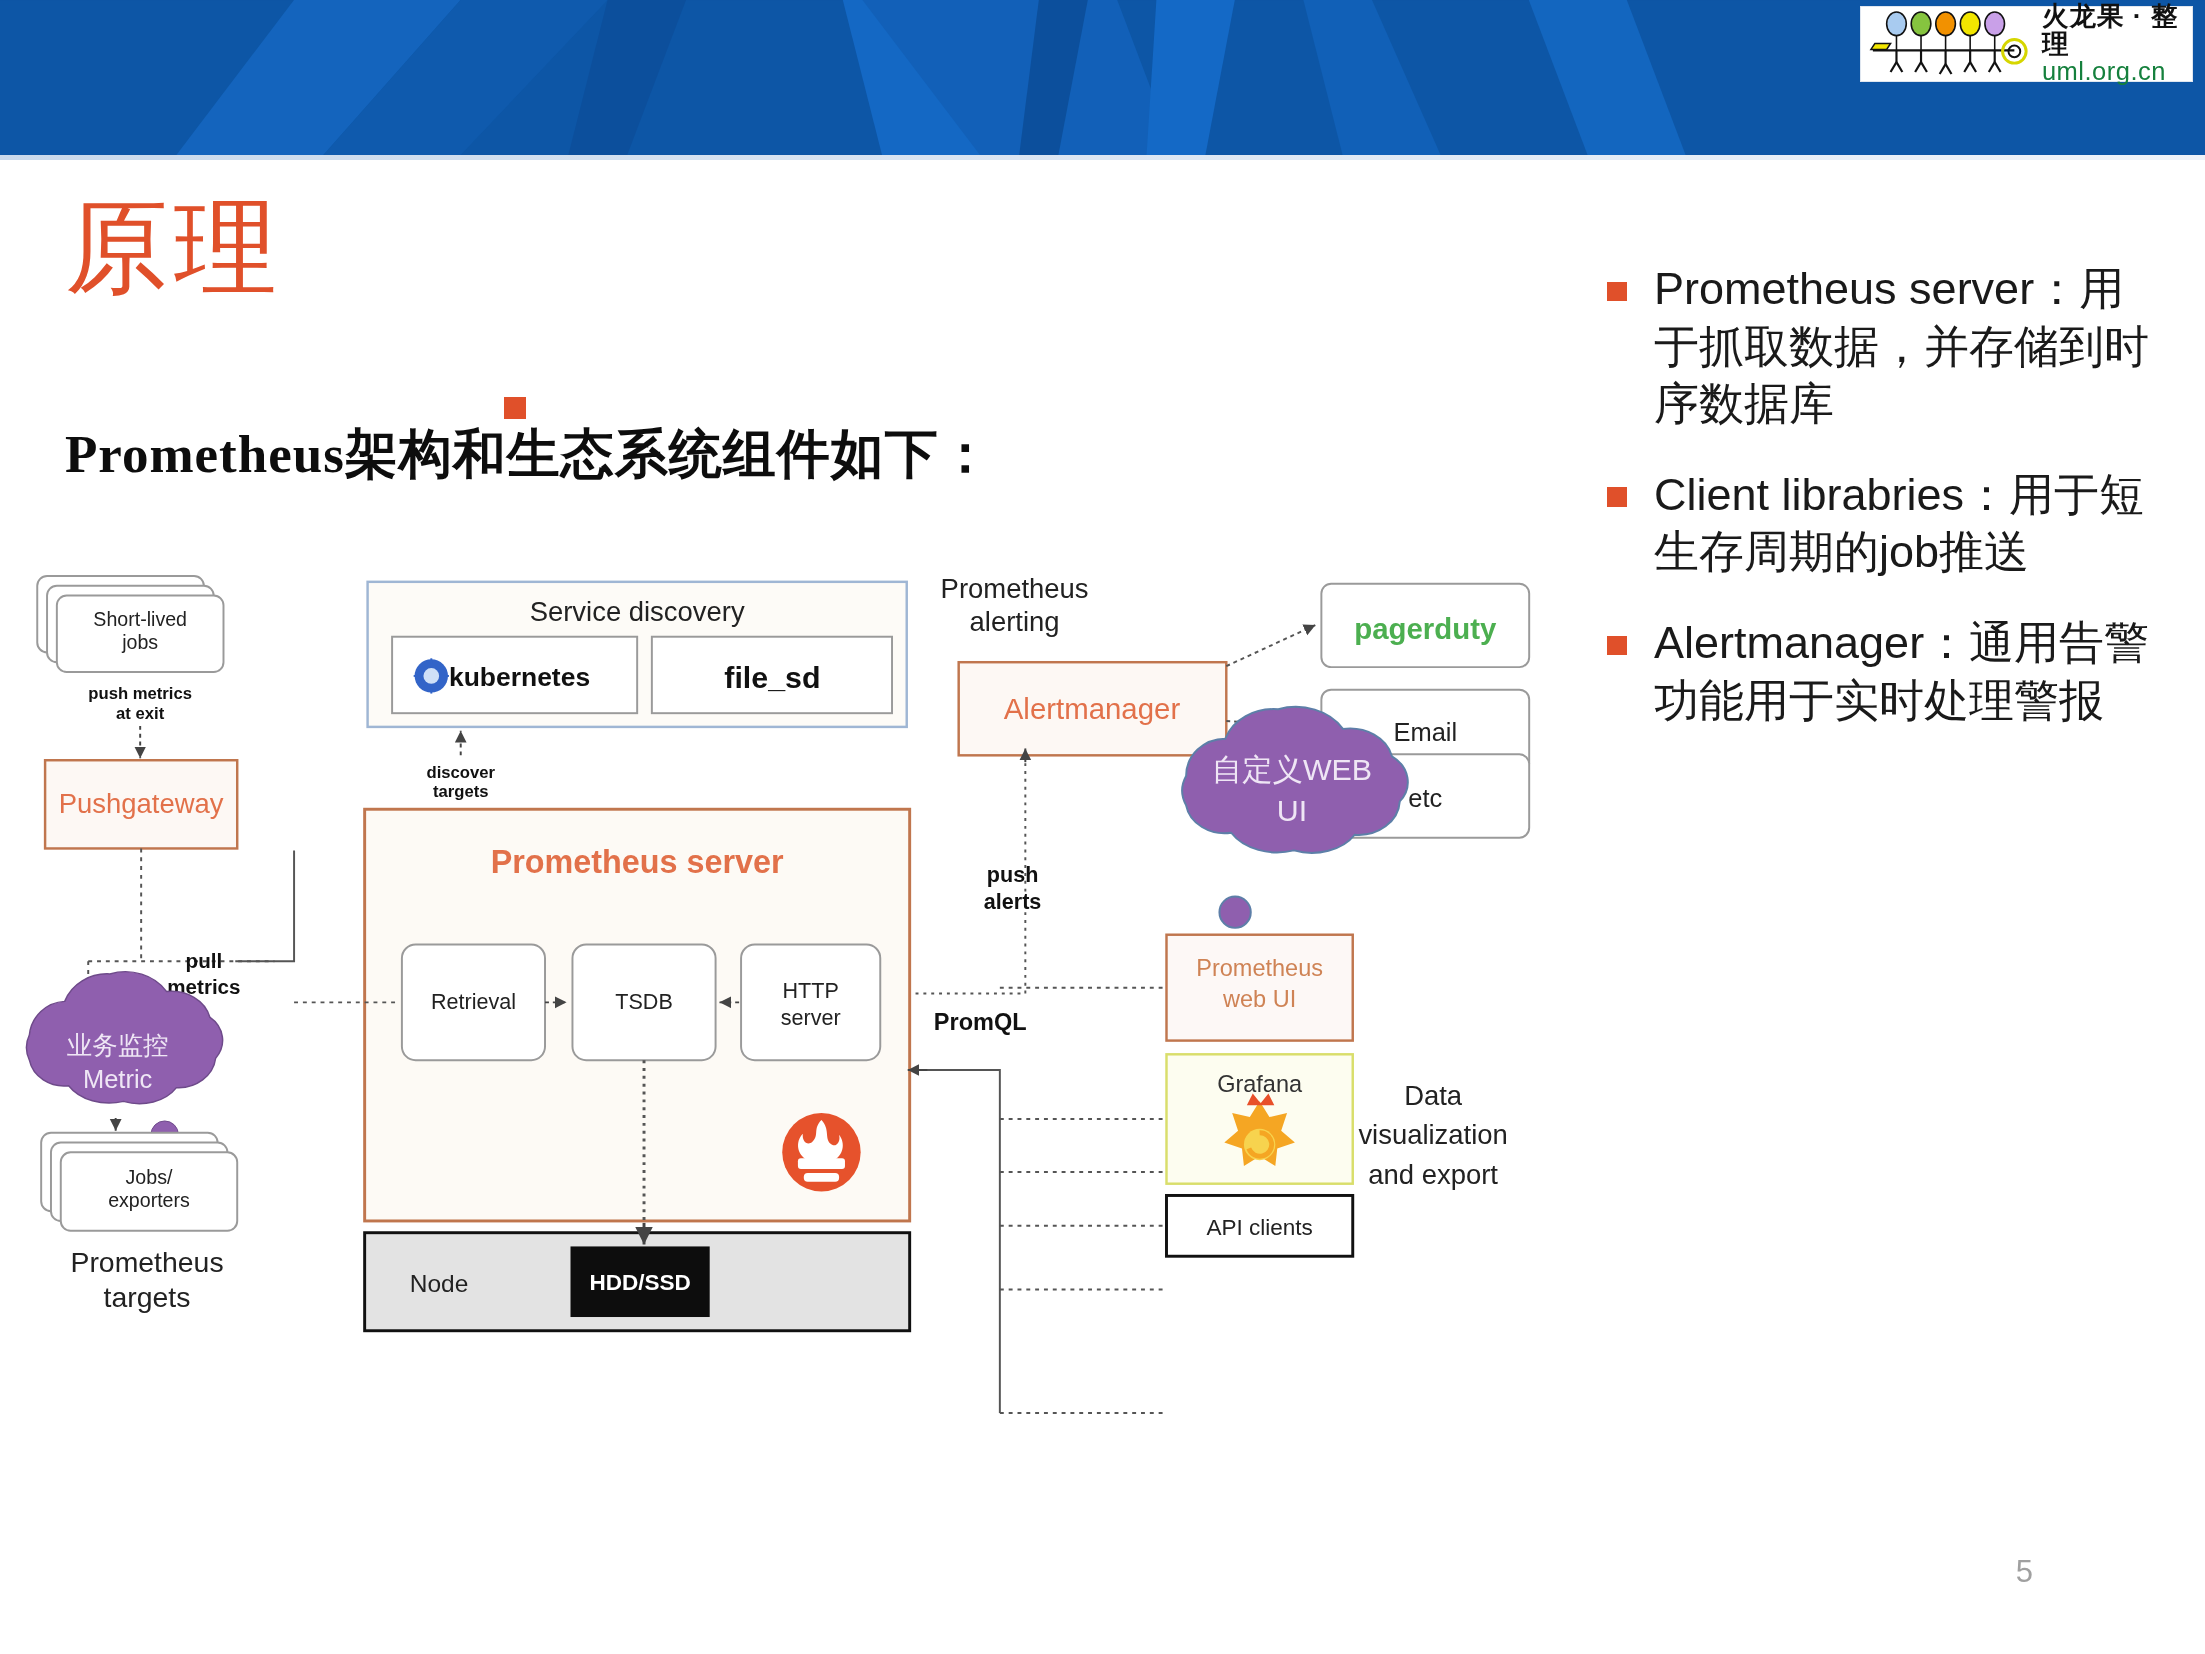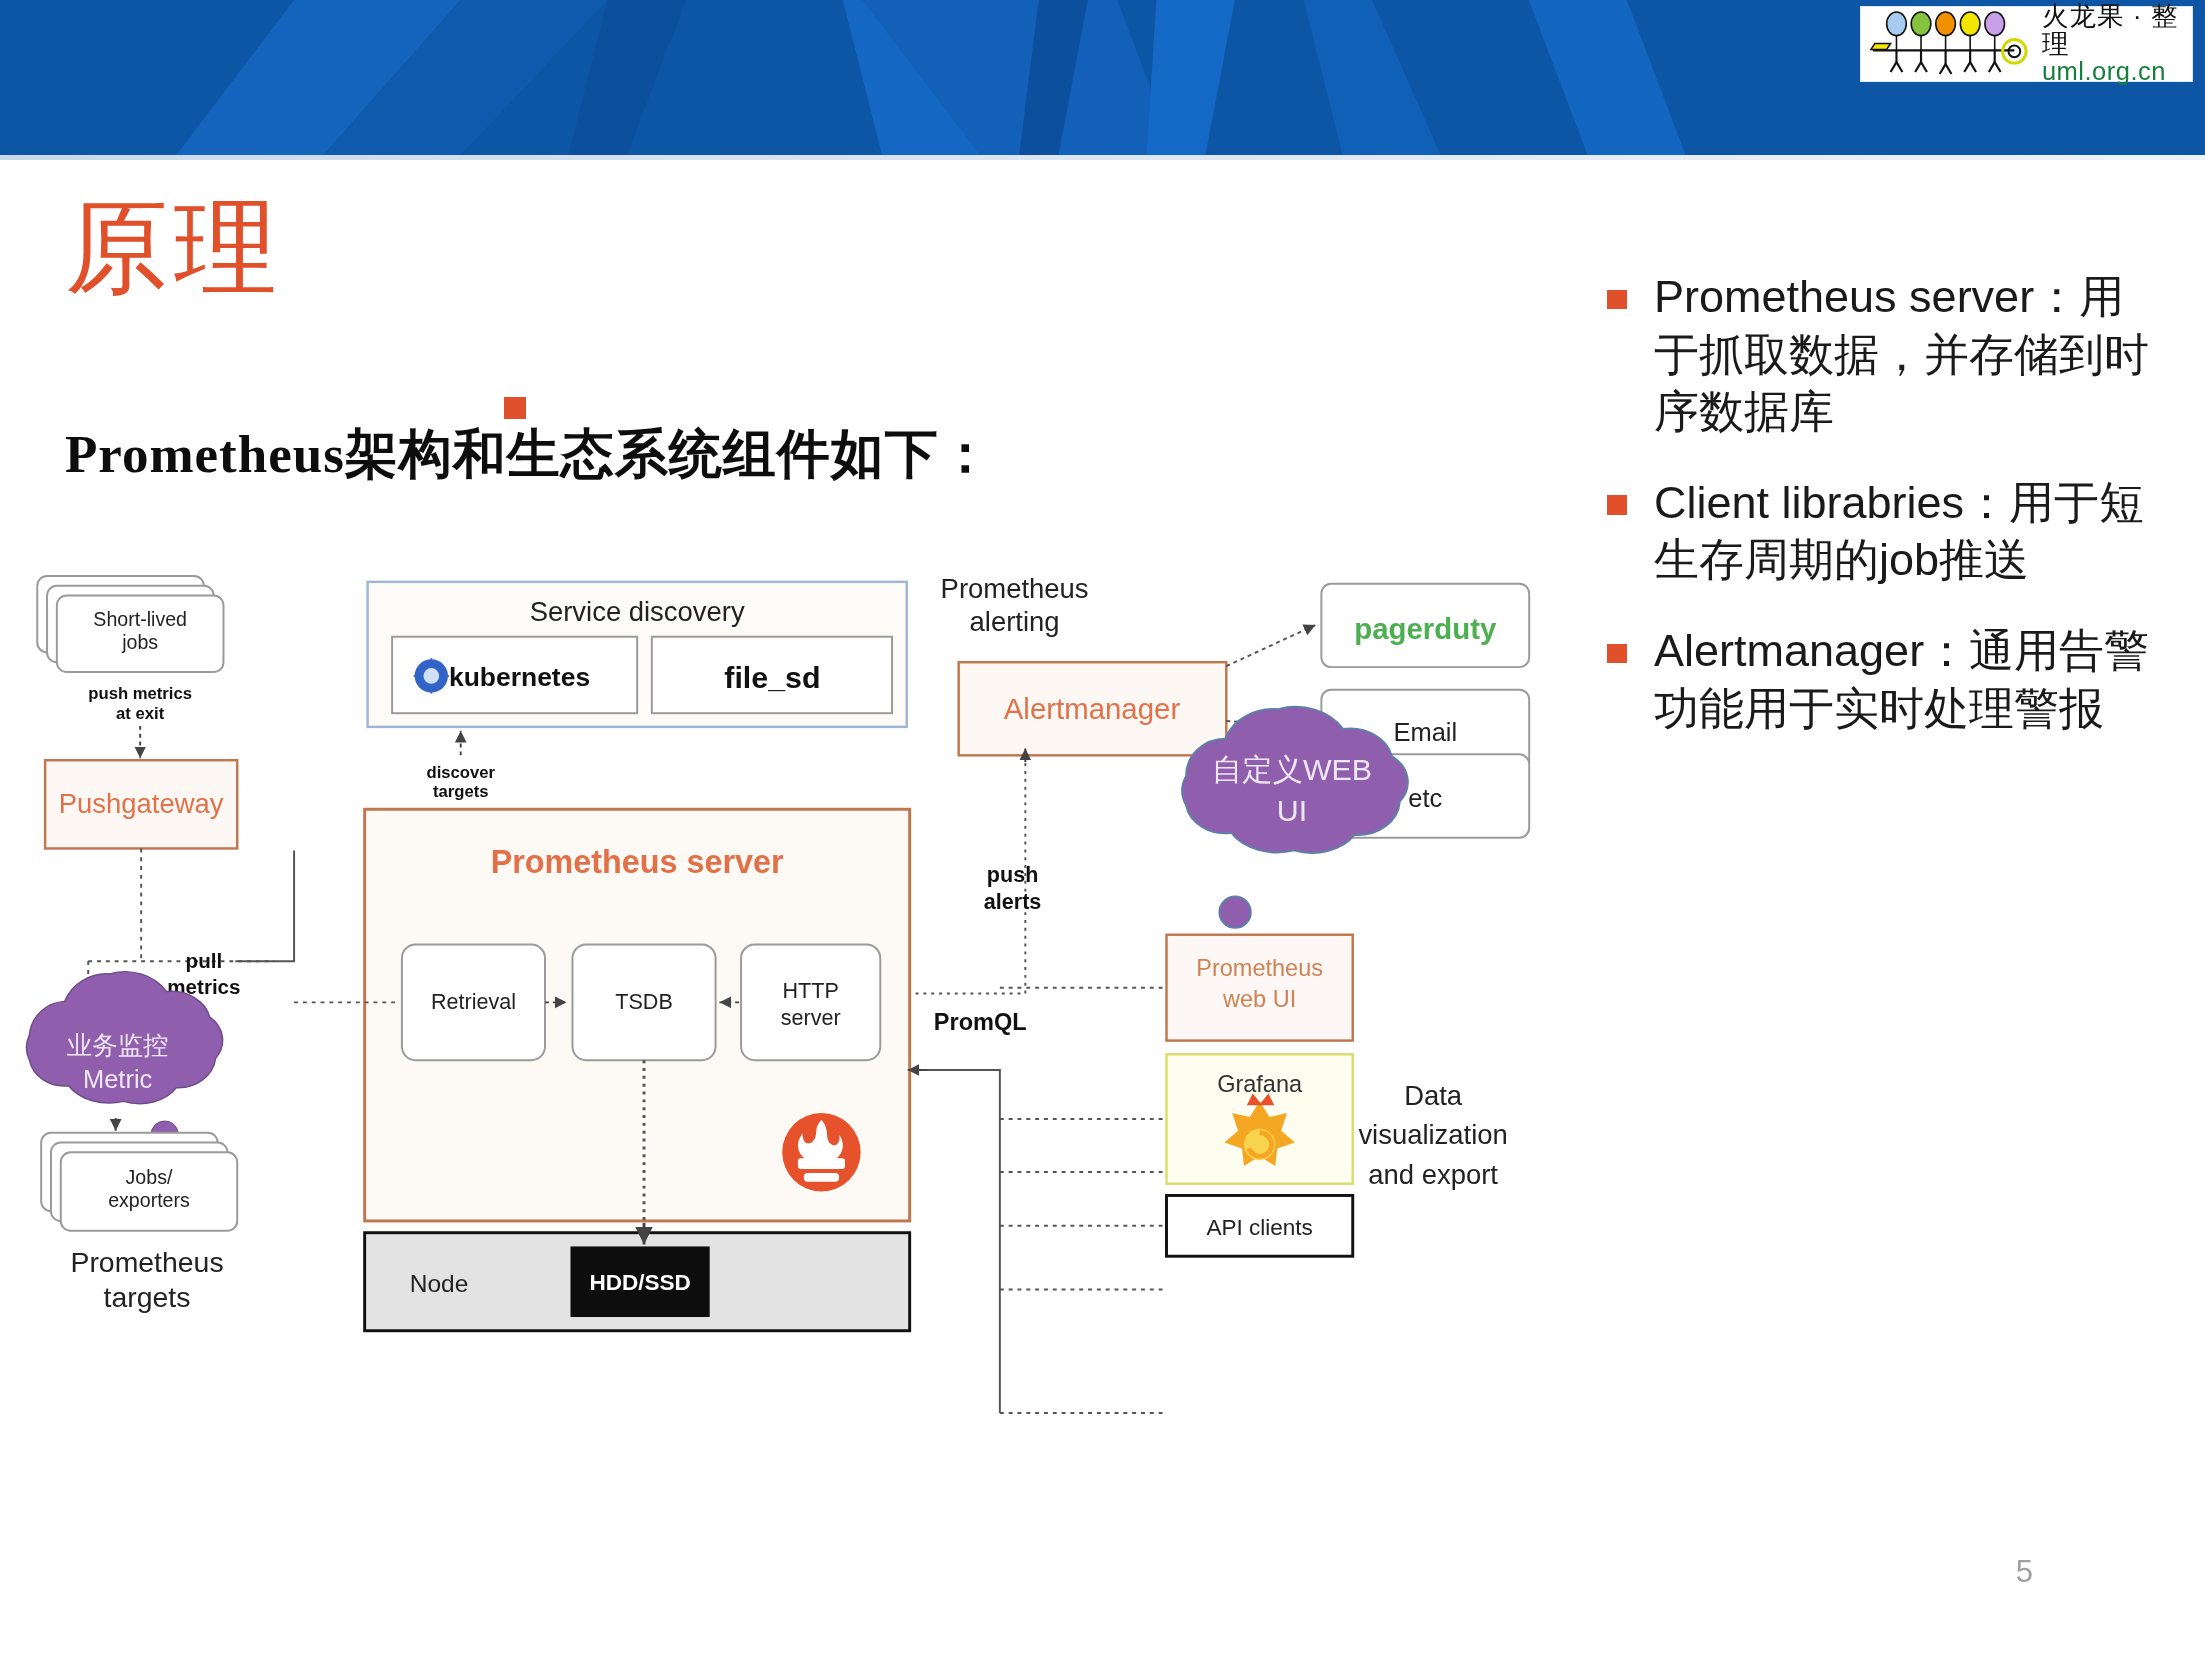--- a/index.html
+++ b/index.html
@@ -20,40 +20,40 @@
     position:absolute;left:0;top:155px;width:2205px;height:4.9px;
     background:linear-gradient(to right,#c9d9ec,#eef3fa);
   }
   #logo-box{
     position:absolute;right:11.8px;top:5.9px;width:333px;height:76px;
     background:#ffffff;border:1px solid #dfe6ef;
     display:flex;align-items:center;padding:0 5.9px;box-sizing:border-box;
   }
   #logo-art{width:167px;height:65px;flex:0 0 167px;}
   #logo-text{margin-left:7.8px;line-height:1.05;}
-  #logo-cn{font-size:26.5px;font-weight:normal;color:#111;letter-spacing:1px;}
+  #logo-cn{font-size:26.5px;font-weight:bold;color:#111;letter-spacing:1px;}
   #logo-url{font-size:25.5px;color:#15803d;letter-spacing:0.5px;}
 
   
   #slide-title{
     position:absolute;left:65px;top:180px;
     font-size:103px;font-weight:400;color:#e0502a;
     font-family:"Liberation Serif","DejaVu Serif",serif;
     letter-spacing:5.9px;
   }
   
   #lead-row{position:absolute;left:65px;top:397px;display:flex;align-items:center;flex-direction:column;}
   #lead-row .sq{width:21.6px;height:21.6px;background:#e0502a;margin-right:27.4px;}
   #lead-text{
     font-family:"Liberation Serif","DejaVu Serif",serif;
     font-size:53px;color:#0d0d0d;font-weight:bold;letter-spacing:1px;
   }
 
   
-  #right-col{position:absolute;left:1607px;top:268px;width:559px;}
+  #right-col{position:absolute;left:1607px;top:260px;width:559px;}
   .rc-item{display:flex;margin-bottom:33px;}
   .rc-sq{width:19.6px;height:19.6px;background:#e0502a;flex:0 0 19.6px;margin-top:21.6px;margin-right:27.4px;}
   .rc-text{font-size:45px;line-height:1.28;color:#1a1a1a;letter-spacing:0px;}
 
   
   #page-num{position:absolute;right:172px;bottom:64px;font-size:31px;color:#a0a0a0;}
 
   
   #diagram{position:absolute;left:0px;top:564px;width:1588px;height:912px;}
   #diagram svg{display:block;}

